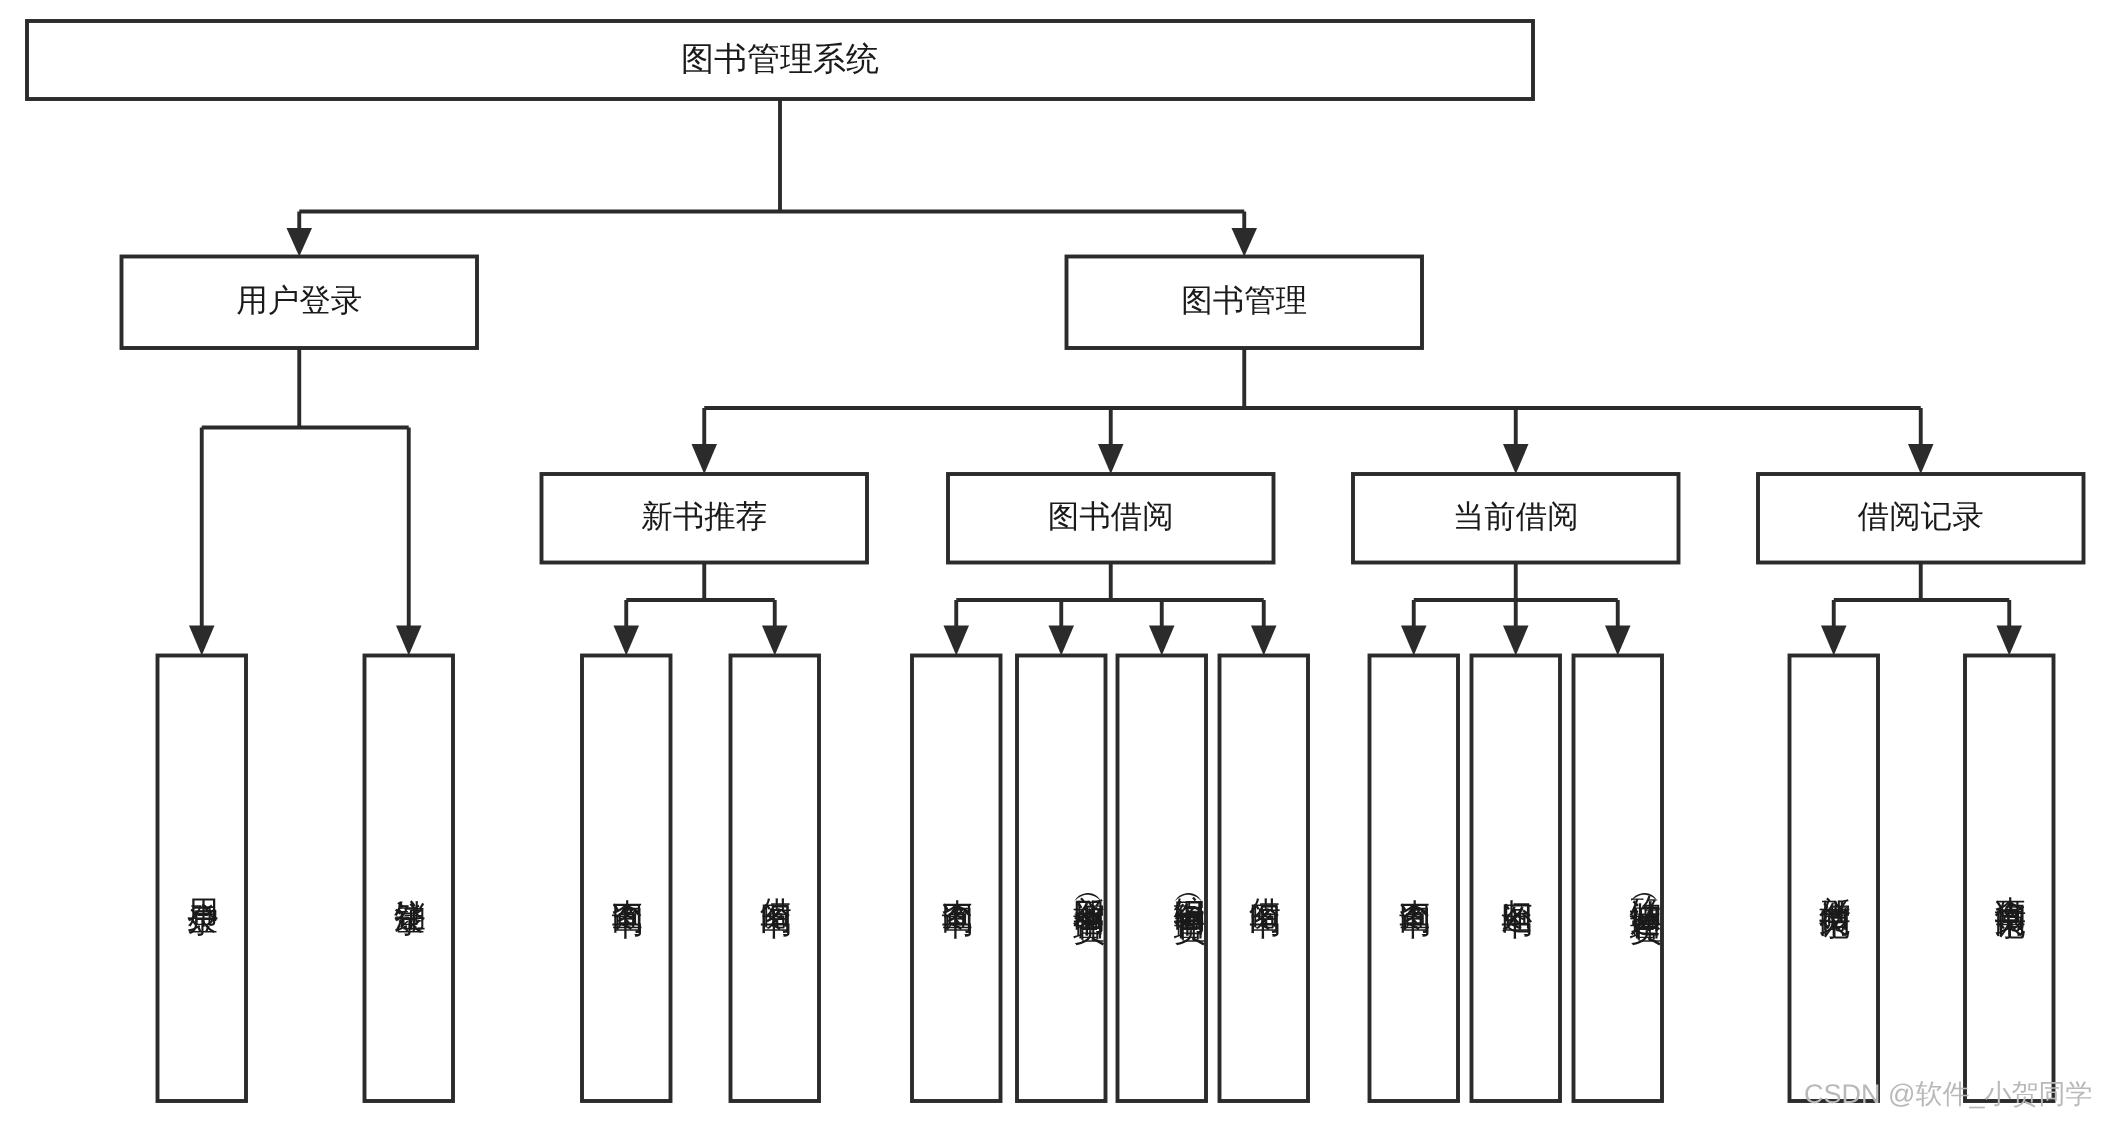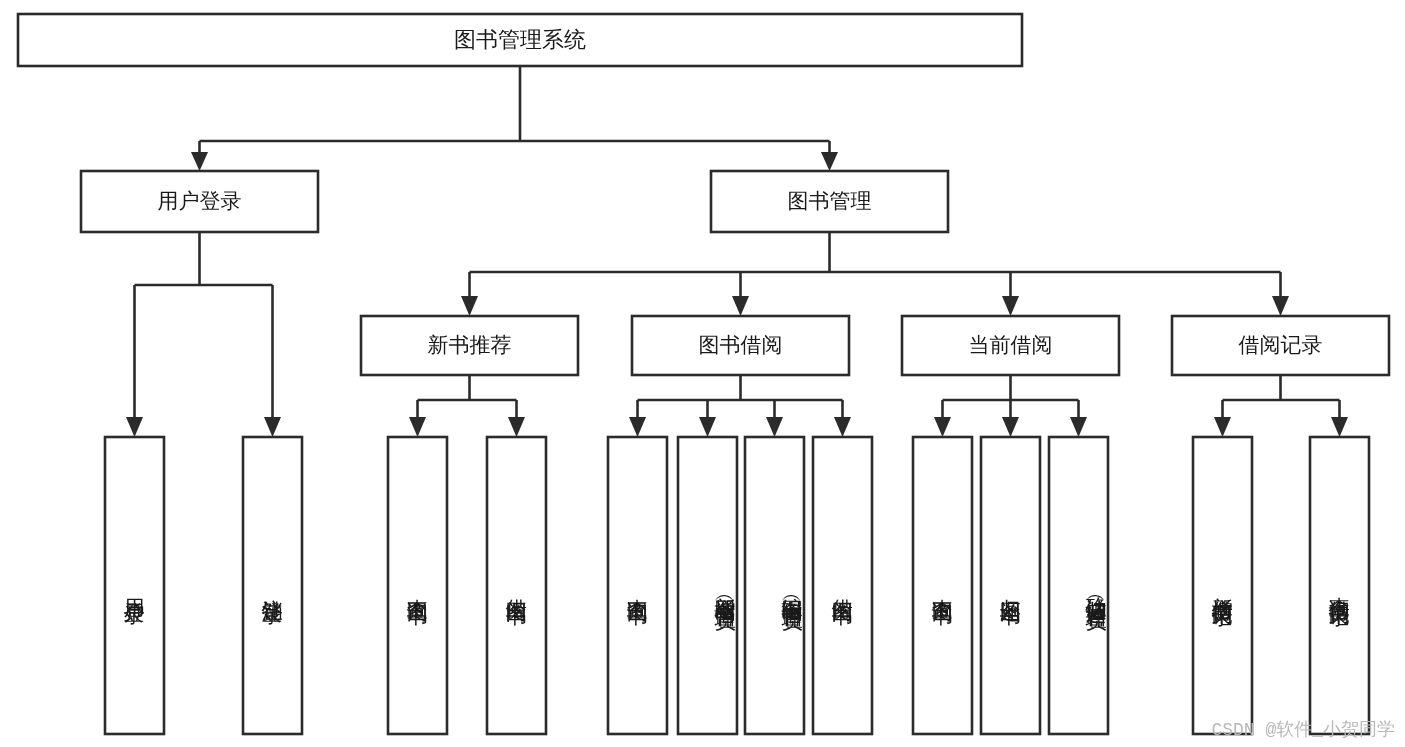--- a/index.html
+++ b/index.html
@@ -77,21 +77,21 @@
   }
   .vlabel.top {
     display: flex;
     align-items: flex-start;
     justify-content: center;
   }
   .watermark {
     position: absolute;
     right: 10px;
     bottom: 6px;
-    font-family: Liberation Mono, monospace;
+    font-family: Liberation Sans, sans-serif;
     font-size: 18px;
     color: #b9b9b9;
     white-space: nowrap;
     pointer-events: none;
   }
 </style>
 </head>
 <body>
 
 <div id="diagram-root">

